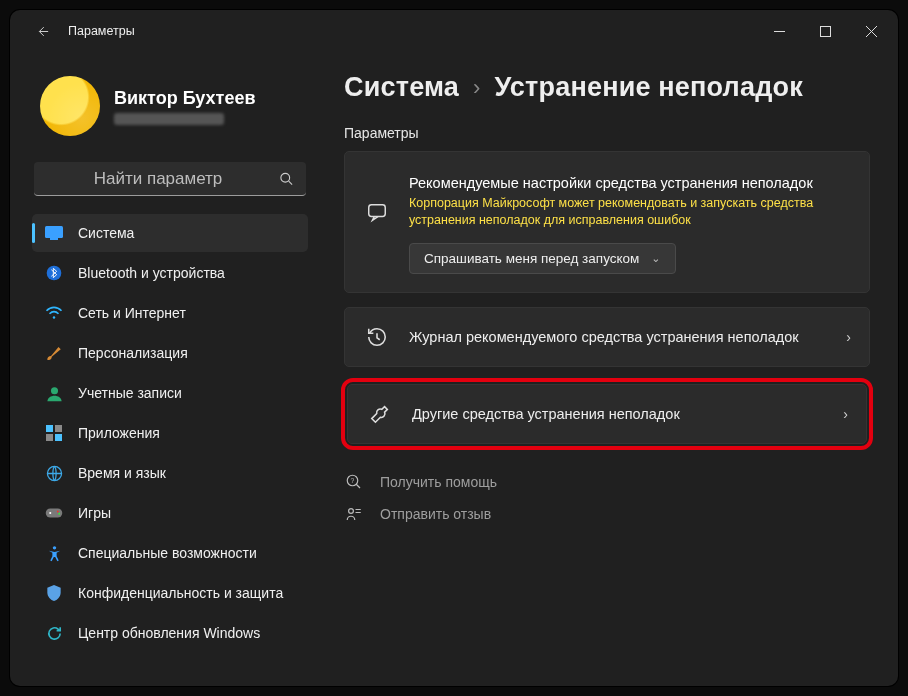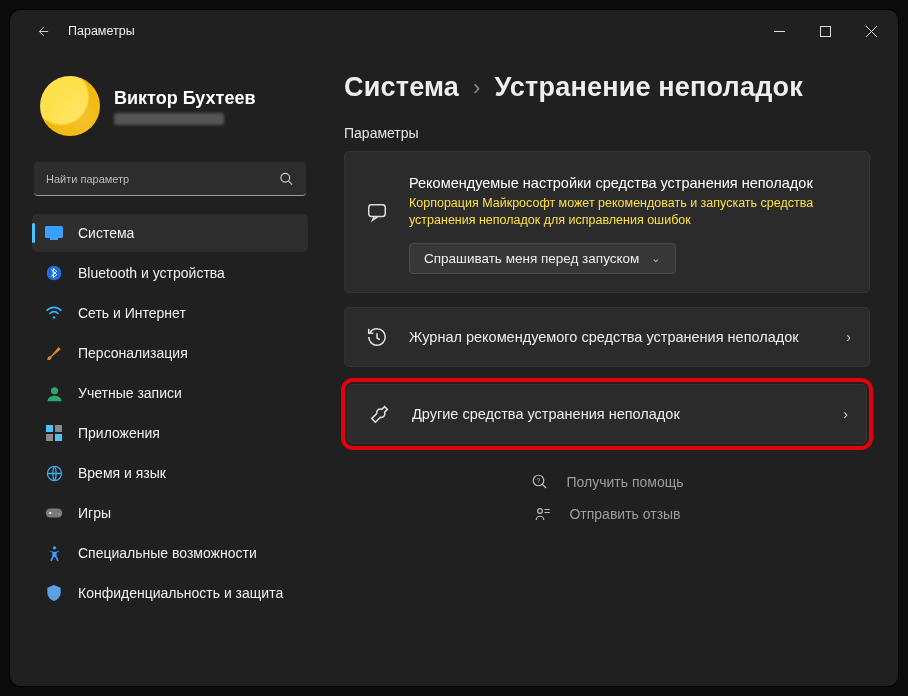--- a/index.html
+++ b/index.html
@@ -11,21 +11,21 @@
   .winbtns { margin-left:auto; display:flex; }
   .winbtn { width:46px; height:42px; display:flex; align-items:center; justify-content:center; color:#ddd; font-size:12px;}
   .body { flex:1; display:flex; }
   .sidebar { width: 310px; padding: 0 8px 0 18px; display:flex; flex-direction:column;}
   .profile { display:flex; align-items:center; gap:14px; padding: 24px 6px 20px 12px;}
   .avatar { width:60px; height:60px; border-radius:50%; background: radial-gradient(circle at 35% 35%, #ffe14d 0 48%, #f2b705 52% 100%); position:relative; overflow:hidden;}
   .avatar::after{content:"";position:absolute;inset:0;background:radial-gradient(circle at 70% 70%, rgba(255,255,255,.15), transparent 60%);}
   .profile-text .name { color:#fff; font-size:18px; font-weight:600;}
   .profile-text .email { margin-top:4px; width:110px; height:12px; background:#555; border-radius:3px; filter: blur(1.5px);}
   .search { margin: 6px 6px 14px 6px; position:relative; }
-  .search input { width:100%; height:34px; background:#2d2d2d; border:none; border-bottom:1.5px solid #9c9c9c; border-radius:4px; padding:0 36px 0 12px; color:#ddd; font-size:11px; outline:none;}
+  .search input { width:100%; height:34px; background:#2d2d2d; border:none; border-bottom:1.5px solid #9c9c9c; border-radius:4px; padding:0 36px 0 12px; color:#ddd; font-size:17px; outline:none;text-align:center;}
   .search input::placeholder{color:#bdbdbd;}
   .search .icon { position:absolute; right:12px; top:50%; transform:translateY(-50%); color:#ccc; font-size:14px;}
   .nav { display:flex; flex-direction:column; gap:2px; padding: 4px 4px;}
   .nav-item { display:flex; align-items:center; gap:14px; height:38px; padding:0 12px; border-radius:5px; color:#f0f0f0; font-size:14px; cursor:pointer; position:relative;}
   .nav-item.active { background:#2d2d2d;}
   .nav-item.active::before{content:"";position:absolute;left:0;top:9px;bottom:9px;width:3px;border-radius:2px;background:#4cc2ff;}
   .nav-item .nico { width:20px; height:20px; display:flex; align-items:center; justify-content:center; font-size:16px;}
   .main { flex:1; padding: 20px 28px 0 24px; color:#eee; }
   .crumbs { display:flex; align-items:center; gap:14px; font-size:27px; font-weight:600; letter-spacing:.2px;}
   .crumbs .sep { color:#888; font-weight:400; font-size:22px;}
@@ -36,21 +36,21 @@
   .card.rec .cico { margin-top:26px;}
   .rec-body { flex:1;}
   .rec-title { font-size:14.5px; color:#fff; }
   .rec-sub { font-size:12.5px; color:#fde047; margin-top:4px; line-height:1.35;}
   .dropdown { margin-top:14px; display:inline-flex; align-items:center; gap:12px; background:#373737; border:1px solid #4a4a4a; border-radius:4px; padding:7px 14px; font-size:13.5px; color:#eee; cursor:pointer;}
   .dropdown .chev { font-size:11px; color:#bbb;}
   .row-card { height:60px; margin-top:8px;}
   .row-card .label { flex:1; font-size:14.5px;}
   .row-card .arrow { color:#cfcfcf; font-size:14px;}
   .highlighted { outline:4px solid #e3000f; outline-offset:-1px; border-radius:9px;}
-  .links { margin-top:26px; display:flex; flex-direction:column; gap:14px;align-items:center;}
+  .links { margin-top:26px; display:flex; flex-direction:column; gap:14px;}
   .link-row { display:flex; align-items:center; gap:16px; color:#9e9e9e; font-size:14px;}
   .link-row .lico { width:20px; display:flex; align-items:center; justify-content:center; color:#bbb;}
   svg { display:block; }
 </style>
 </head>
 <body>
 
 <div class="window">
 
   <div class="titlebar">
@@ -200,20 +200,29 @@
 
         <div class="nav-item">
           <span class="nico">
               <svg width="16" height="18" viewBox="0 0 24 26" fill="#5aa2e6">
                 <path d="M12 1l10 4v7c0 7-5 12-10 13C7 24 2 19 2 12V5z"></path>
               </svg>
             </span>
           <span>Конфиденциальность и защита</span>
         </div>
 
+        <div class="nav-item">
+          <span class="nico">
+              <svg width="17" height="17" viewBox="0 0 24 24" fill="none" stroke="#2fb6c8" stroke-width="2.3">
+                <path d="M20 12a8 8 0 11-3-6.3L20 8"></path>
+                <path d="M20 3v5h-5"></path>
+              </svg>
+            </span>
+          <span>Центр обновления Windows</span>
+        </div>
 
       </div>
     </div>
 
     <div class="main">
 
       <div class="crumbs">
         <span>Система</span>
         <span class="sep">›</span>
         <span>Устранение неполадок</span>

